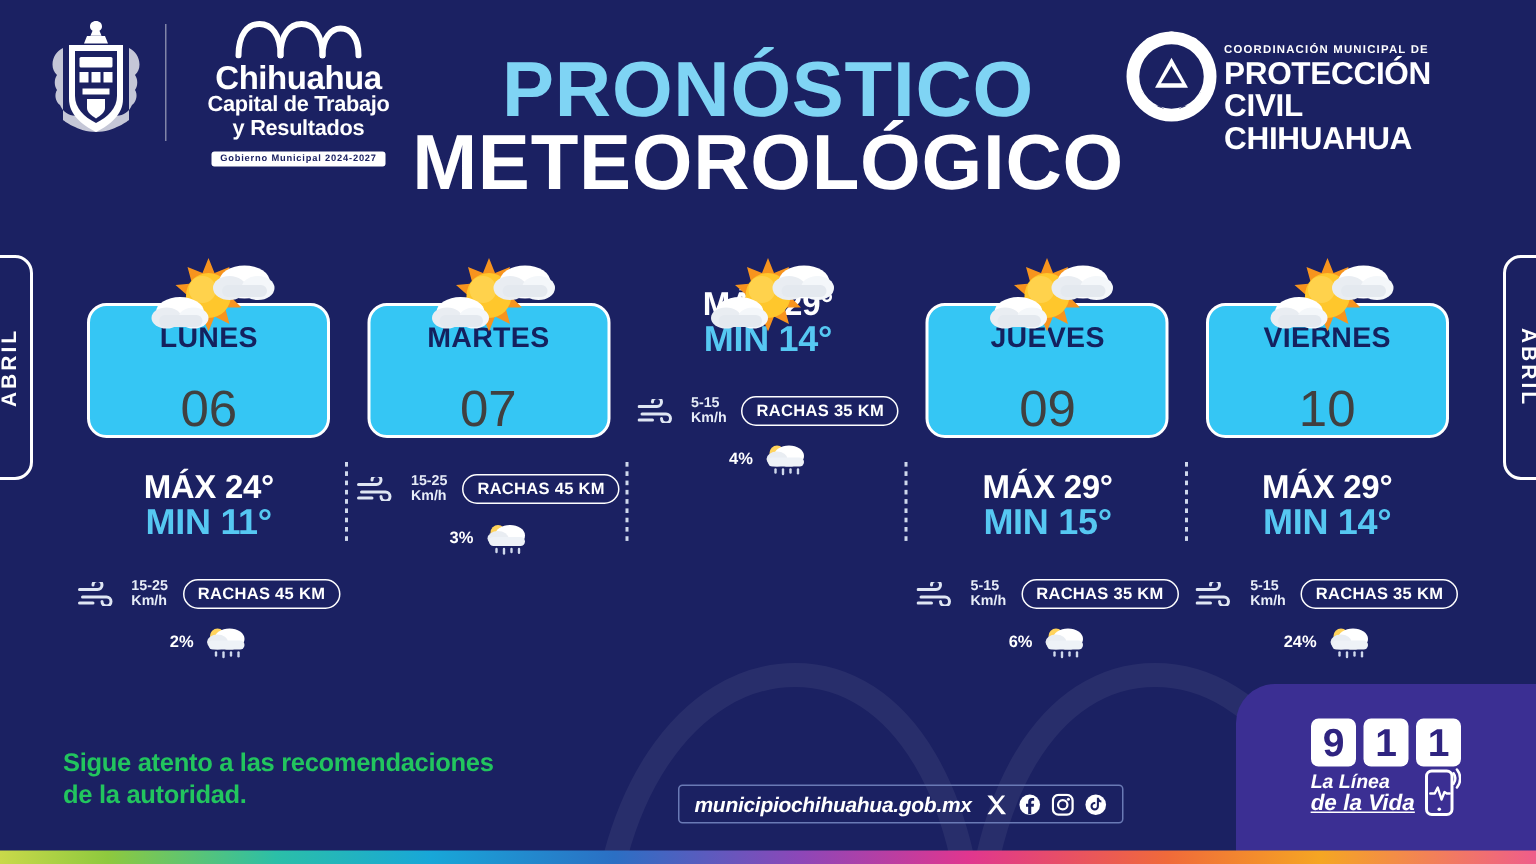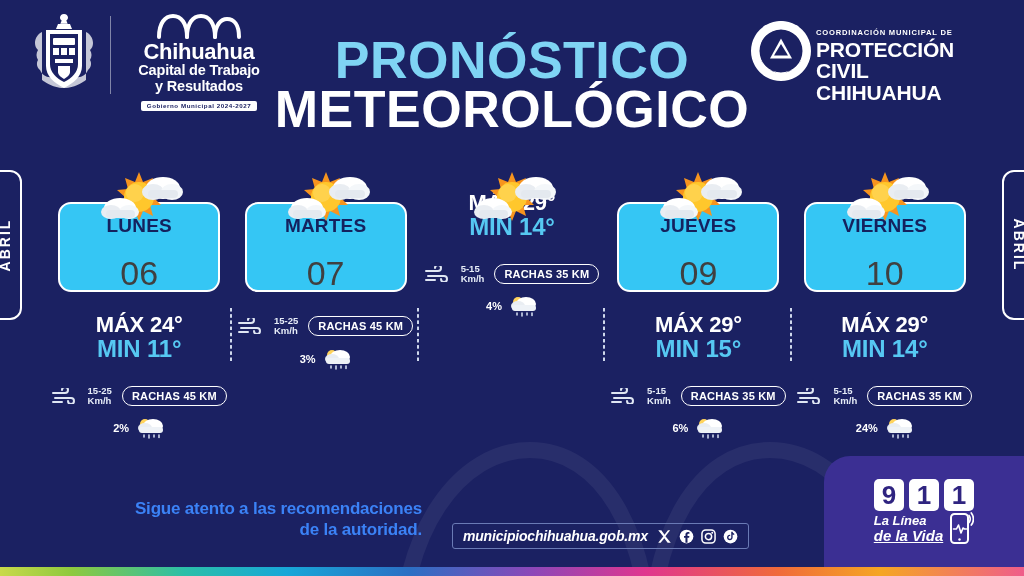--- a/index.html
+++ b/index.html
@@ -141,22 +141,22 @@
     border: 1.4px solid #ffffff; border-radius: 999px; padding: 3px 9px; white-space: nowrap;
   }
 
   .rainrow { margin-top: 10px; display: flex; align-items: center; justify-content: center; gap: 6px; }
   .rain-pct { color: #ffffff; font-size: 11px; font-weight: 700; }
   .rain-ico { width: 30px; height: 24px; flex: none; }
   .rain-ico svg { width: 100%; height: 100%; display: block; }
 
   
   .advice {
-    position: absolute; left: 42px; top: 498px; width: 380px; text-align: right;
-    color: #3b82f6; font-size: 17px; font-weight: 800; line-height: 1.25; letter-spacing: -.2px;
+    position: absolute; left: 42px; top: 498px; width: 380px; text-align: left;
+    color: #22c55e; font-size: 17px; font-weight: 800; line-height: 1.25; letter-spacing: -.2px;
   }
 
   .urlbox {
     position: absolute; left: 452px; top: 523px; height: 26px;
     border: 1.5px solid #6a7ab5; border-radius: 3px;
     display: flex; align-items: center; gap: 9px; padding: 0 10px;
   }
   .urlbox .url {
     color: #ffffff; font-size: 14px; font-weight: 700; font-style: italic; letter-spacing: -.2px;
     white-space: nowrap;

